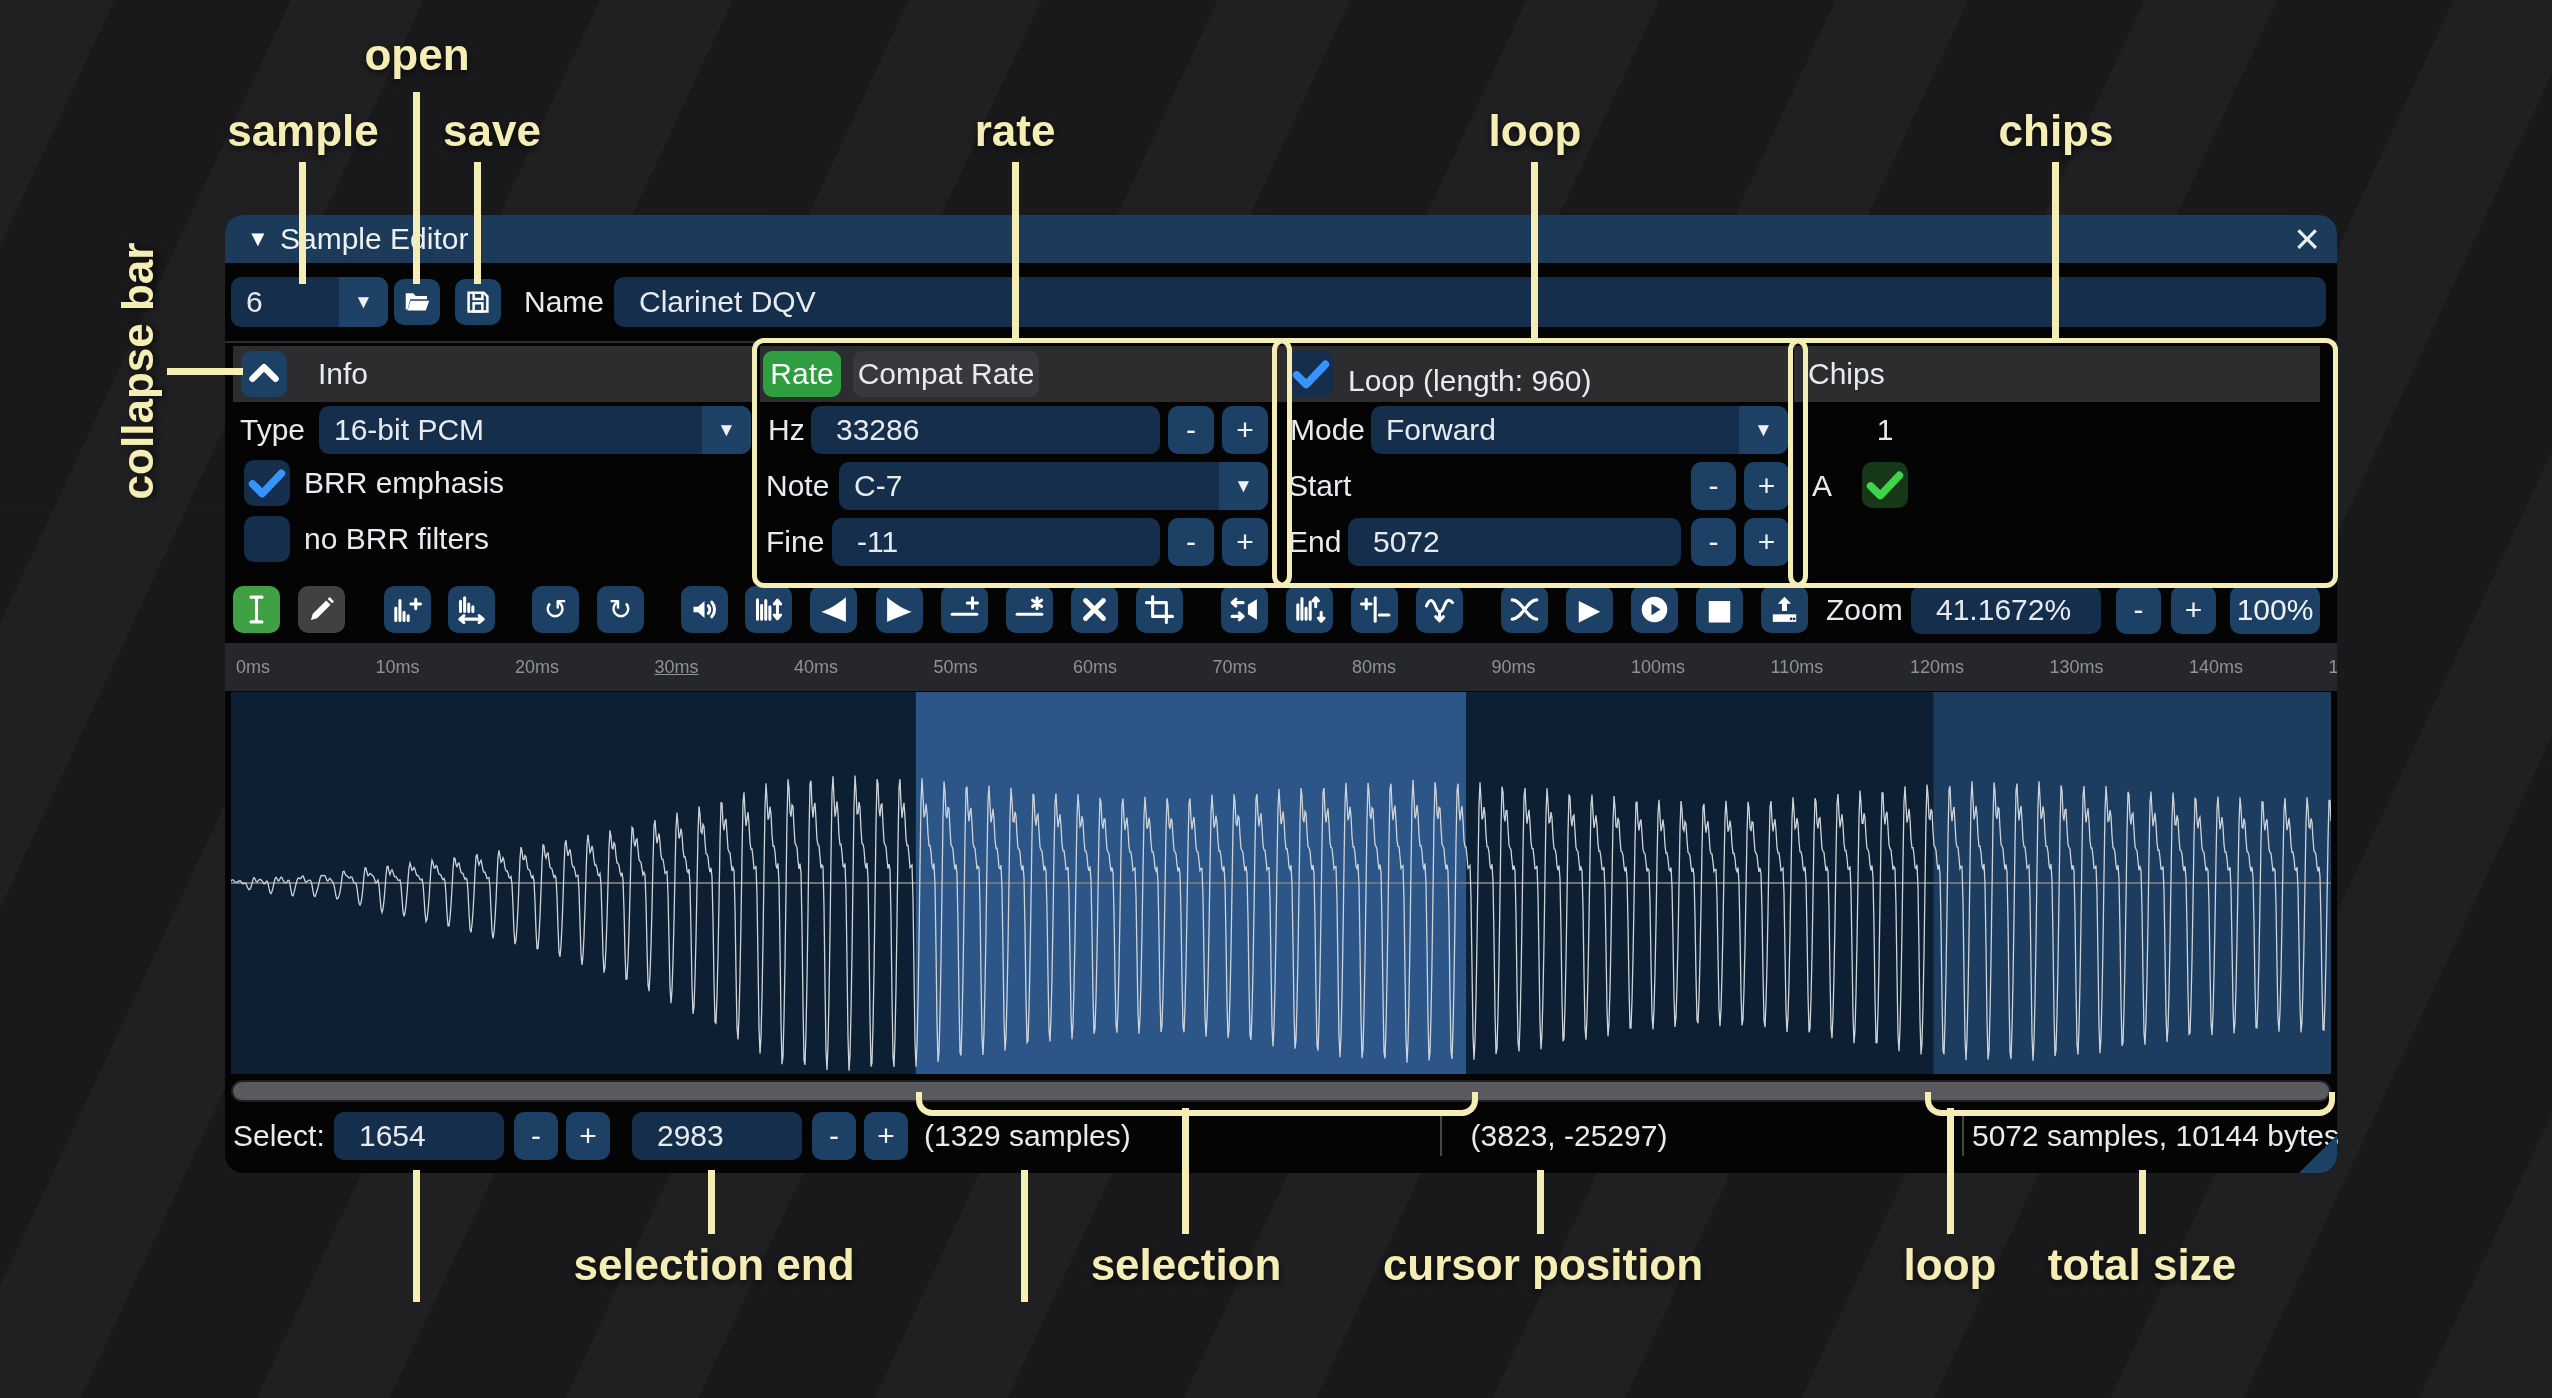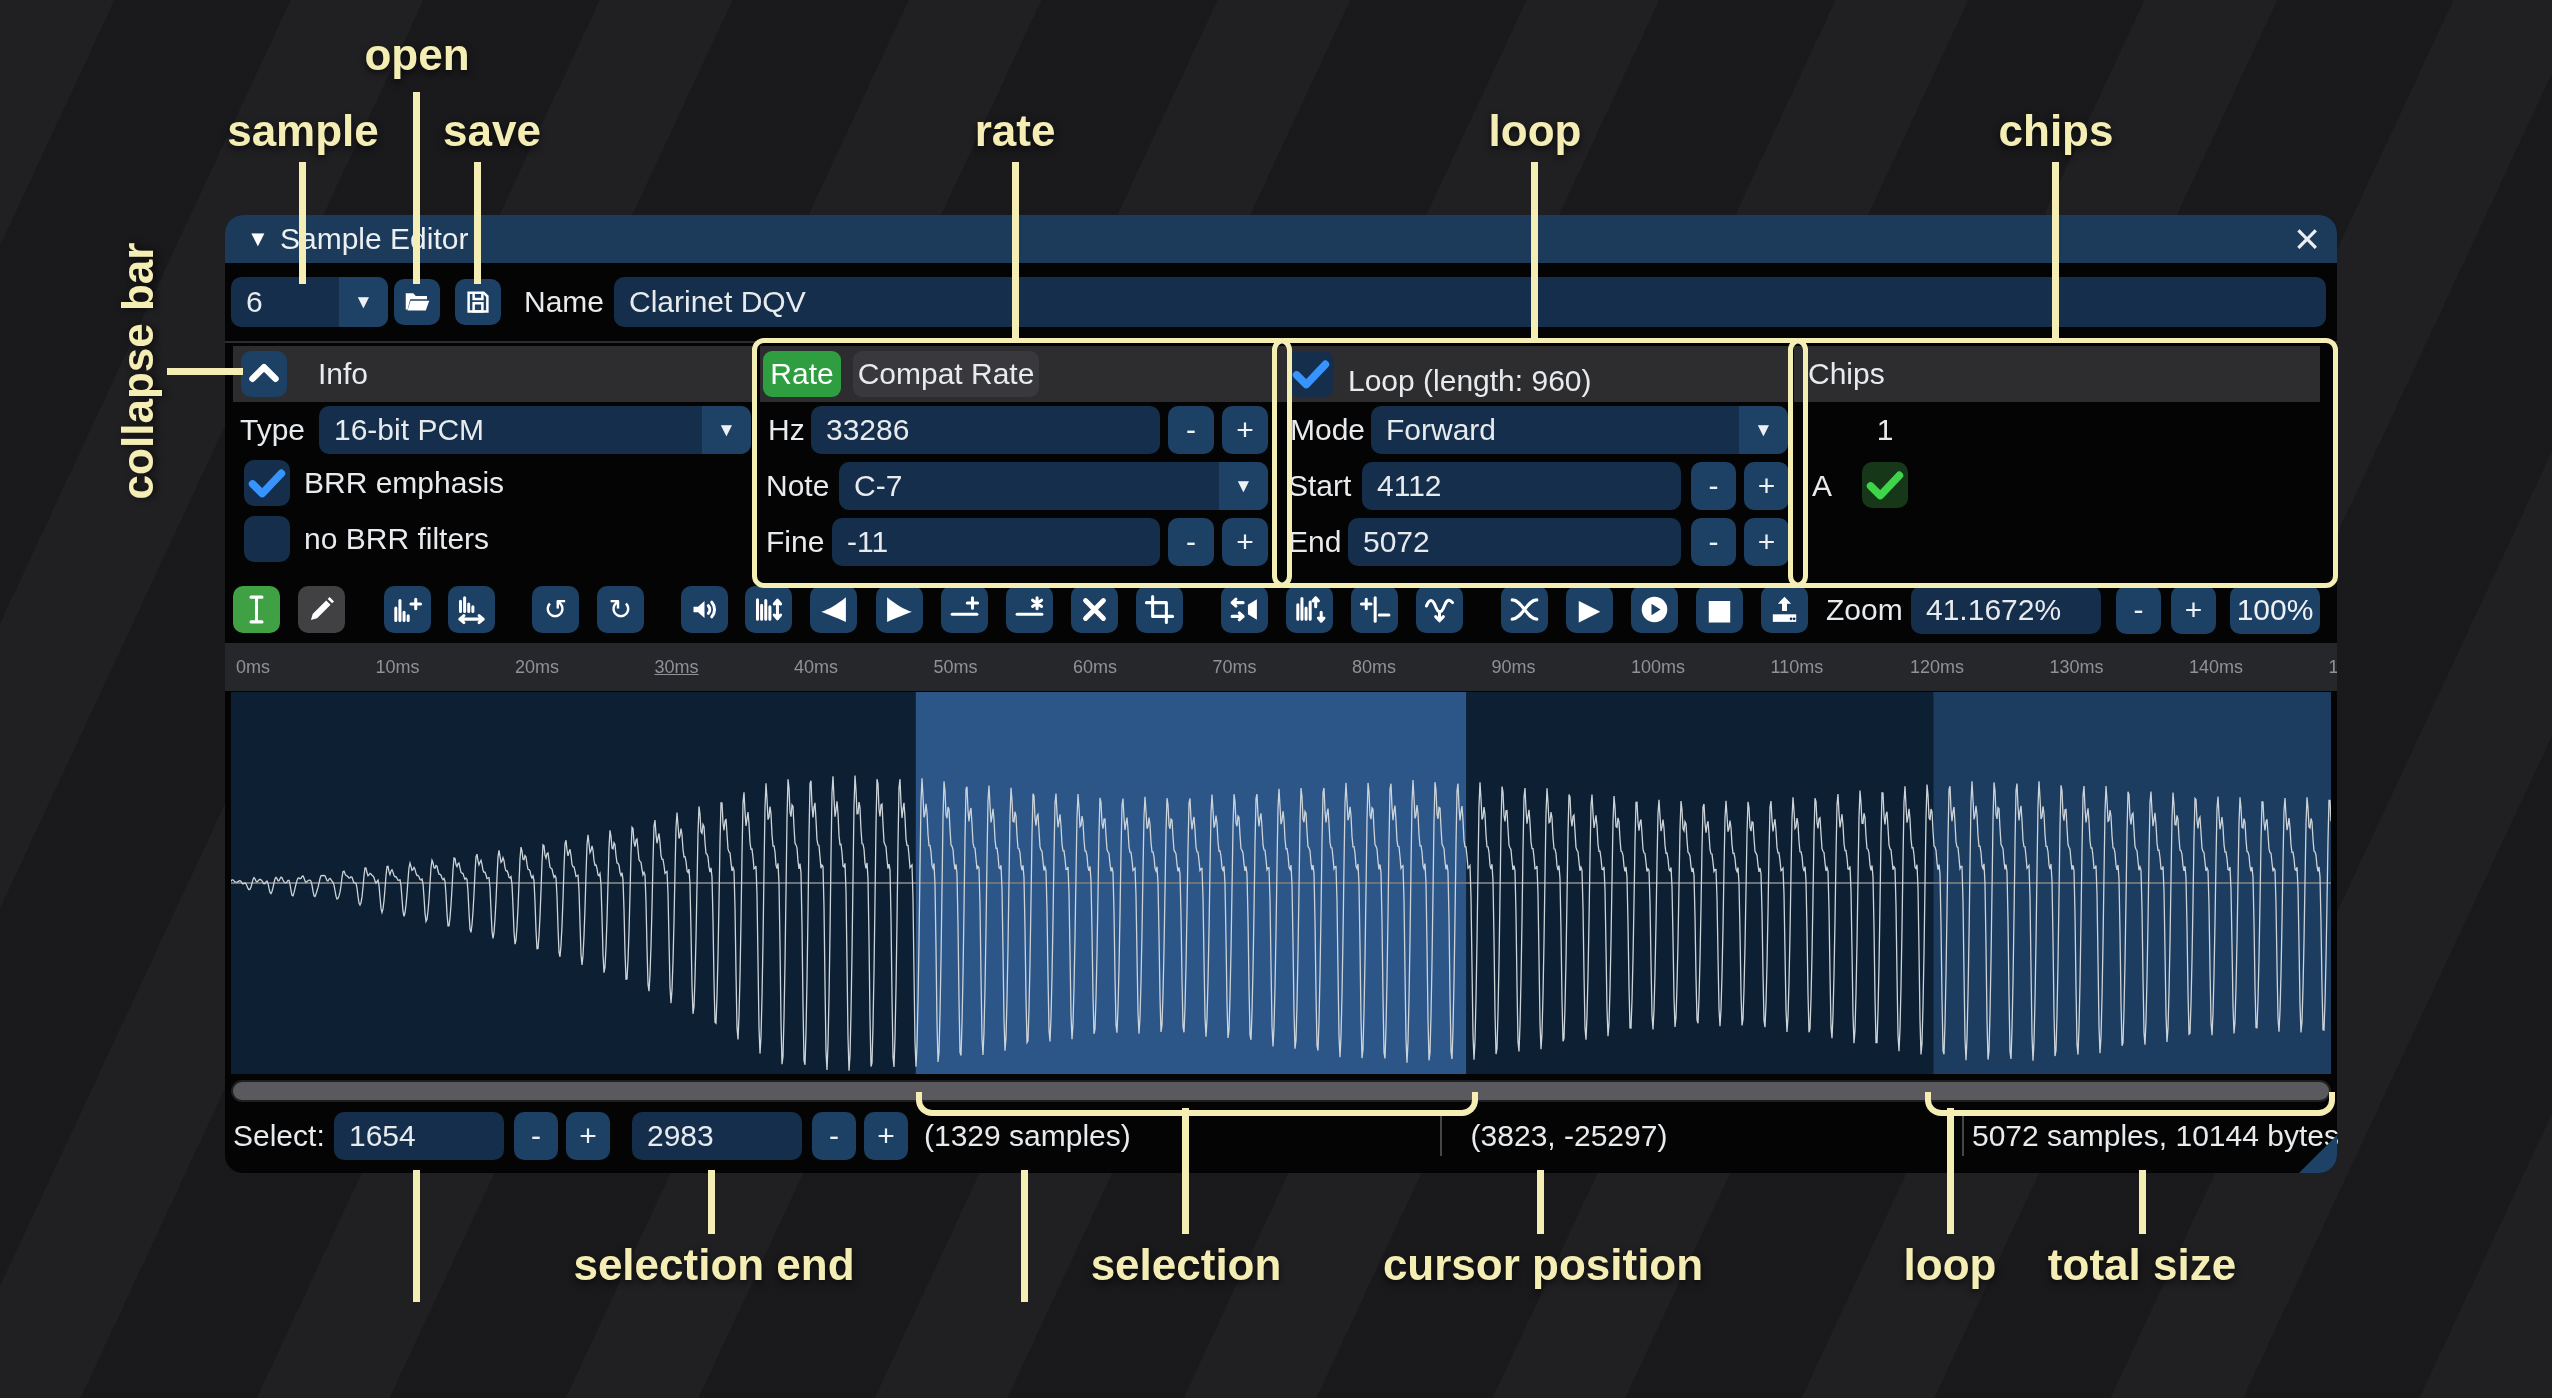--- a/index.html
+++ b/index.html
@@ -12,21 +12,21 @@
 
   
   #win{left:225px;top:215px;width:2112px;height:958px;background:#040404;border-radius:18px;}
   #titlebar{left:225px;top:215px;width:2112px;height:48px;background:#1c3a59;border-radius:18px 18px 0 0;}
   #title-collapse{left:240px;top:215px;width:36px;height:48px;line-height:48px;font-size:22px;color:#fff;text-align:center;}
   #title-text{left:280px;top:215px;height:48px;line-height:48px;font-size:30px;color:#edf0f3;}
   #close-btn{left:2284px;top:219px;width:46px;height:42px;line-height:40px;text-align:center;font-size:44px;font-weight:300;color:#eceff2;}
 
   
   .field{background:#142e4c;border-radius:10px;font-size:30px;color:#e8ebee;}
-  .field .val{display:block;padding-left:15px;white-space:nowrap;overflow:hidden;}
+  .field .val{display:block;padding-left:25px;white-space:nowrap;overflow:hidden;}
   .combo{background:#142e4c;border-radius:10px;}
   .combo .val{display:block;padding-left:15px;font-size:30px;white-space:nowrap;}
   .combo .arrow{position:absolute;right:0;top:0;bottom:0;width:49px;background:#1e4166;
         border-radius:0 10px 10px 0;text-align:center;font-size:19px;color:#eef1f4;
         display:flex;align-items:center;justify-content:center;}
   .sqbtn{background:#1d4065;border-radius:10px;text-align:center;font-size:30px;color:#eef1f4;
         display:flex;align-items:center;justify-content:center;}
   .chk{background:#142e4c;border-radius:10px;}
   .chk svg{display:none;width:100%;height:100%;}
   .chk.on svg{display:block;}
@@ -269,23 +269,20 @@
         <path d="M4.5 12.5l5 5L19.5 7" stroke="#3794ff" stroke-width="4" fill="none" stroke-linecap="round" stroke-linejoin="round"></path>
       </svg>
   </div>
   <div class="abs label" id="loop-title">Loop (length: 960)</div>
   <div class="abs label" id="mode-label">Mode</div>
   <div class="abs combo" id="mode-combo">
     <span class="val">Forward</span>
     <span class="arrow">▼</span>
   </div>
   <div class="abs label" id="start-label">Start</div>
-  <div class="abs field" id="start-input">
-    <span class="val">4112</span>
-  </div>
   <div class="abs sqbtn" id="start-minus">-</div>
   <div class="abs sqbtn" id="start-plus">+</div>
   <div class="abs label" id="end-label">End</div>
   <div class="abs field" id="end-input">
     <span class="val">5072</span>
   </div>
   <div class="abs sqbtn" id="end-minus">-</div>
   <div class="abs sqbtn" id="end-plus">+</div>
 
   <div class="abs label" id="chips-title">Chips</div>

